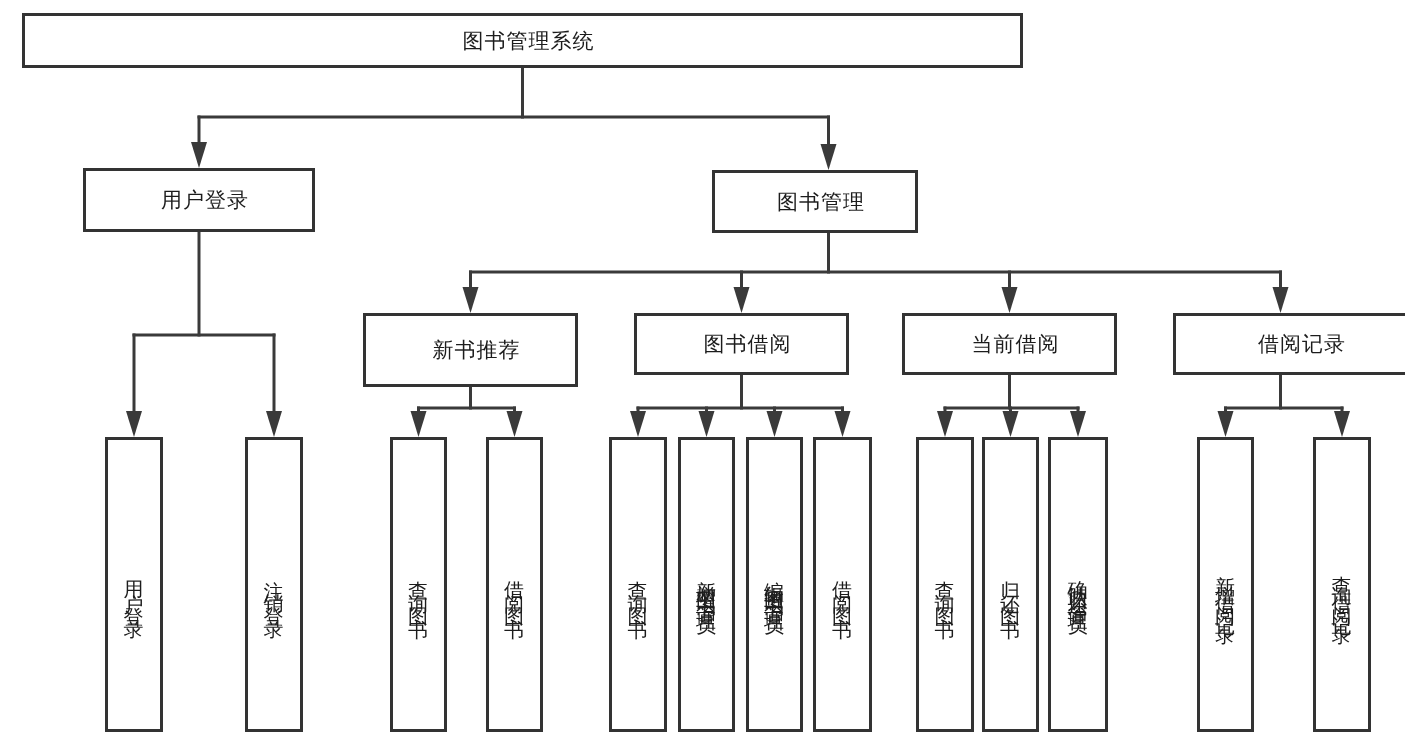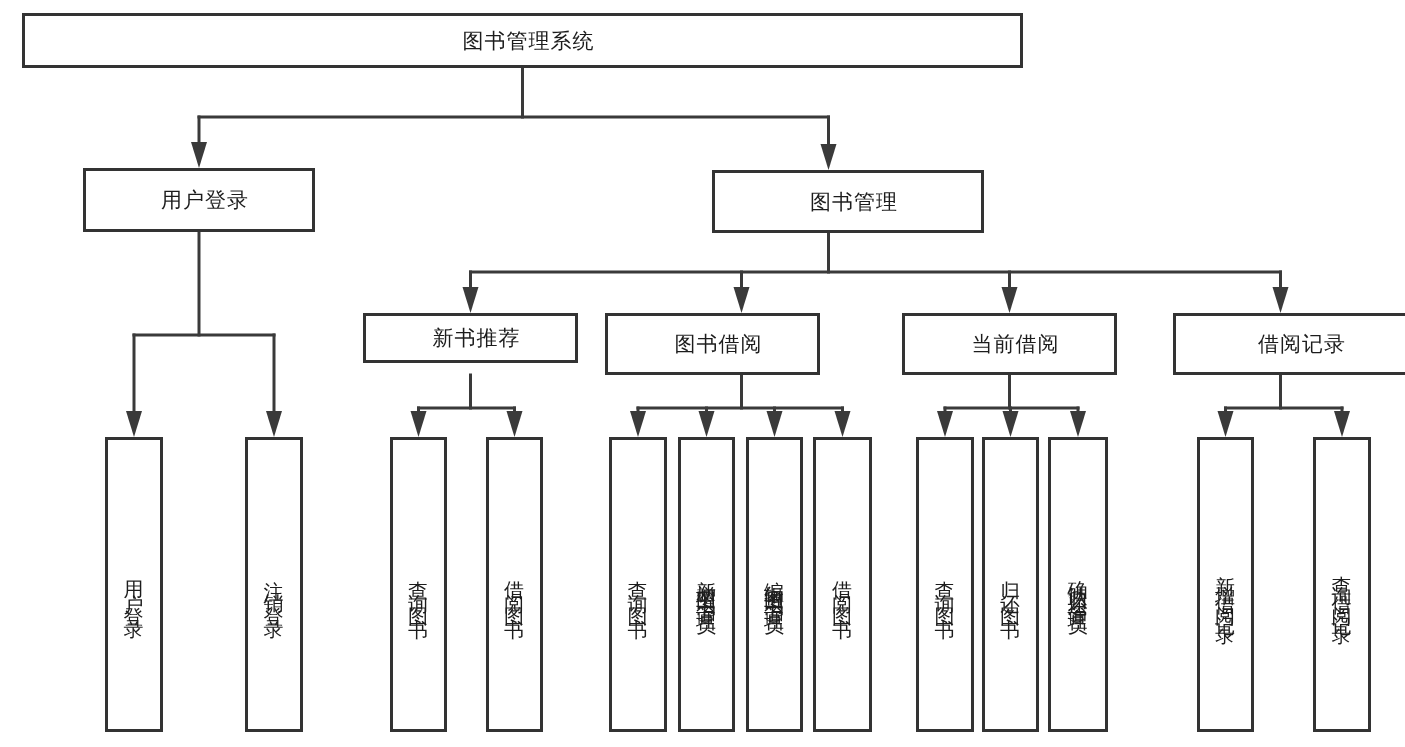--- a/index.html
+++ b/index.html
@@ -96,23 +96,23 @@
       <line x1="1280.5" y1="375" x2="1280.5" y2="408" stroke="#3a3a3a" stroke-width="3" stroke-linecap="square"></line>
       <line x1="1225.5" y1="408" x2="1342" y2="408" stroke="#3a3a3a" stroke-width="3" stroke-linecap="square"></line>
       <line x1="1225.5" y1="408" x2="1225.5" y2="413" stroke="#3a3a3a" stroke-width="3" stroke-linecap="square"></line>
       <polygon points="1217.5,411 1233.5,411 1225.5,437" fill="#3a3a3a"></polygon>
       <line x1="1342" y1="408" x2="1342" y2="413" stroke="#3a3a3a" stroke-width="3" stroke-linecap="square"></line>
       <polygon points="1334,411 1350,411 1342,437" fill="#3a3a3a"></polygon>
     </svg>
   <div id="nodes-layer">
       <div class="node h" style="left: 22px; top: 13px; width: 1001px; height: 55px;">图书管理系统</div>
       <div class="node h" style="left: 83px; top: 168px; width: 232px; height: 64px;">用户登录</div>
-      <div class="node h" style="left: 712px; top: 170px; width: 272px; height: 63px;">图书管理</div>
-      <div class="node h" style="left: 363px; top: 313px; width: 215px; height: 50px;">新书推荐</div>
-      <div class="node h" style="left: 605px; top: 313px; width: 215px; height: 62px; font-family: Liberation Mono, monospace;">图书借阅</div>
+      <div class="node h" style="left: 712px; top: 170px; width: 206px; height: 63px;">图书管理</div>
+      <div class="node h" style="left: 363px; top: 313px; width: 215px; height: 74px;">新书推荐</div>
+      <div class="node h" style="left: 634px; top: 313px; width: 215px; height: 62px; font-family: Liberation Mono, monospace;">图书借阅</div>
       <div class="node h" style="left: 902px; top: 313px; width: 215px; height: 62px;">当前借阅</div>
       <div class="node h" style="left: 1173px; top: 313px; width: 246px; height: 62px;">借阅记录</div>
       <div class="node v sp-wide" style="left: 105px; top: 437px; width: 58px; height: 295px;">
         <span class="vtext">用户登录</span>
       </div>
       <div class="node v sp-wide" style="left: 245px; top: 437px; width: 58px; height: 295px;">
         <span class="vtext">注销登录</span>
       </div>
       <div class="node v sp-wide" style="left: 390px; top: 437px; width: 57px; height: 295px;">
         <span class="vtext">查询图书</span>

